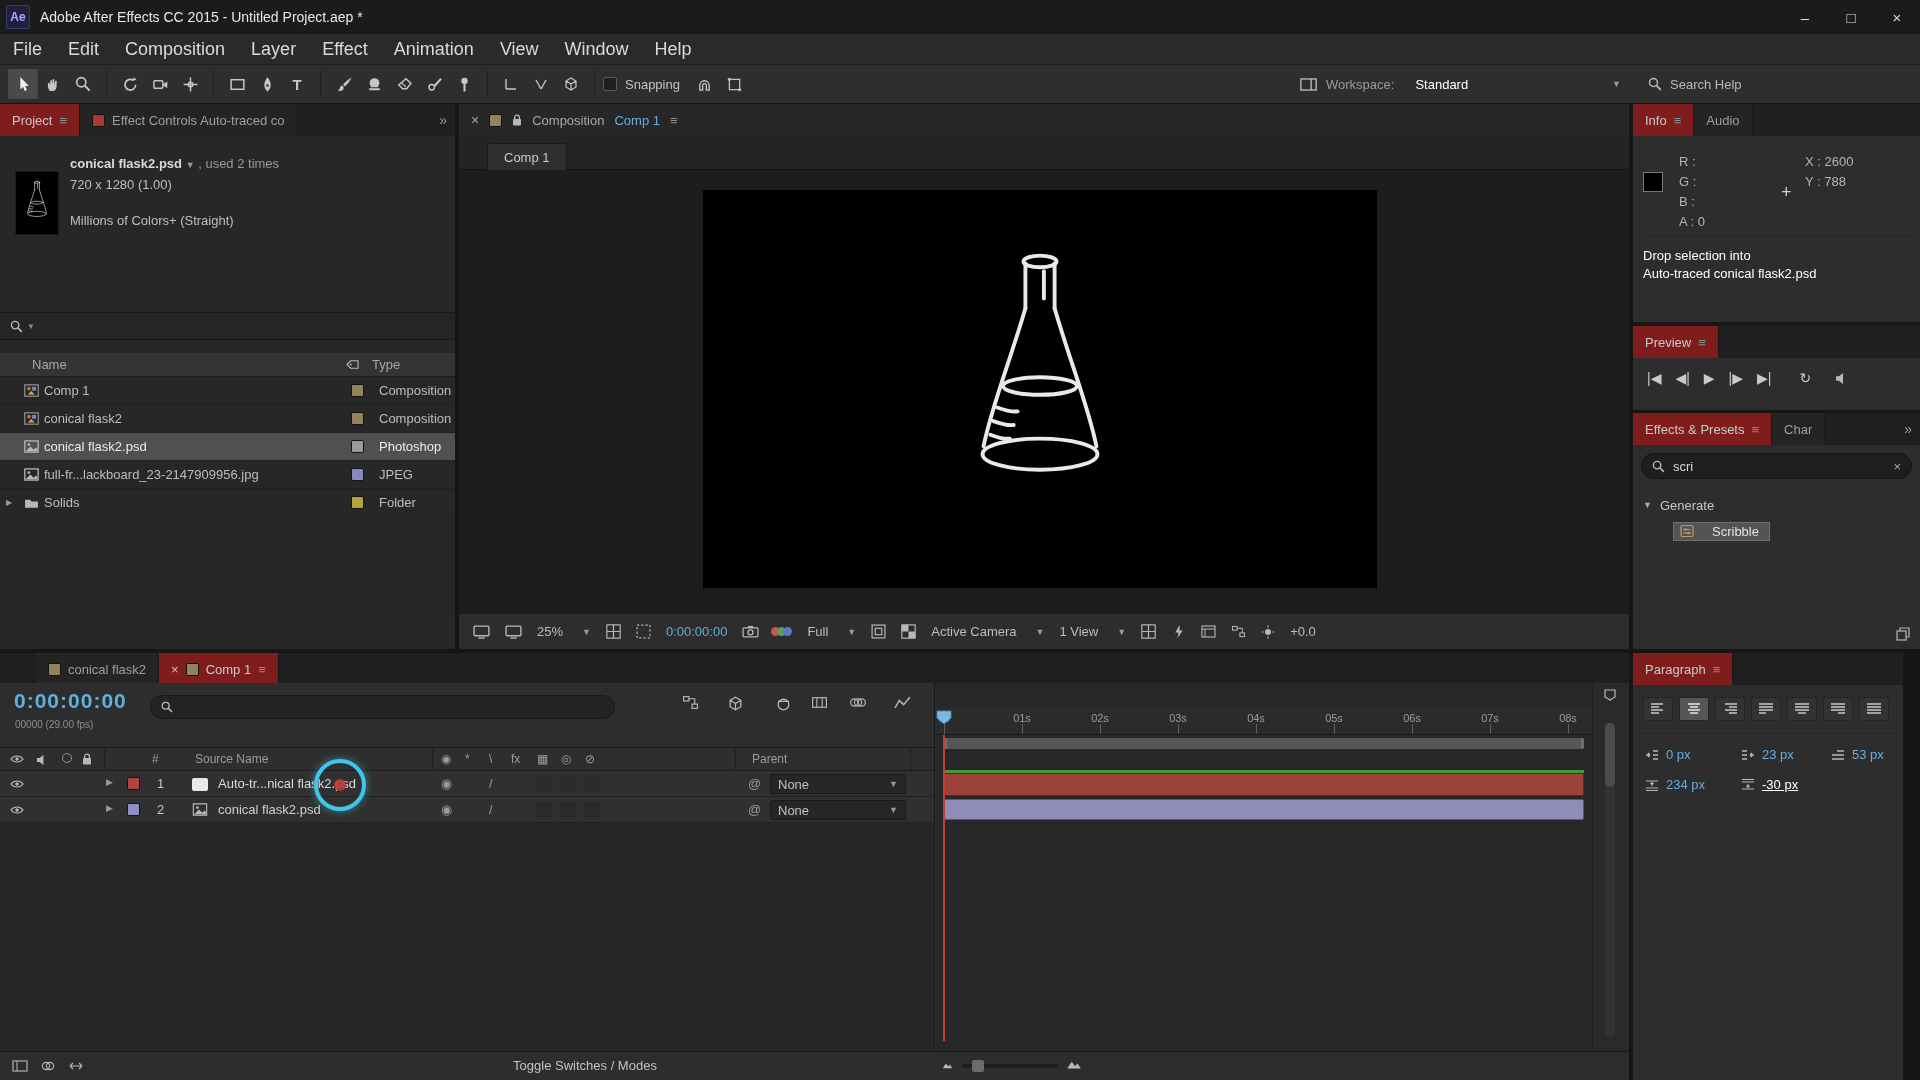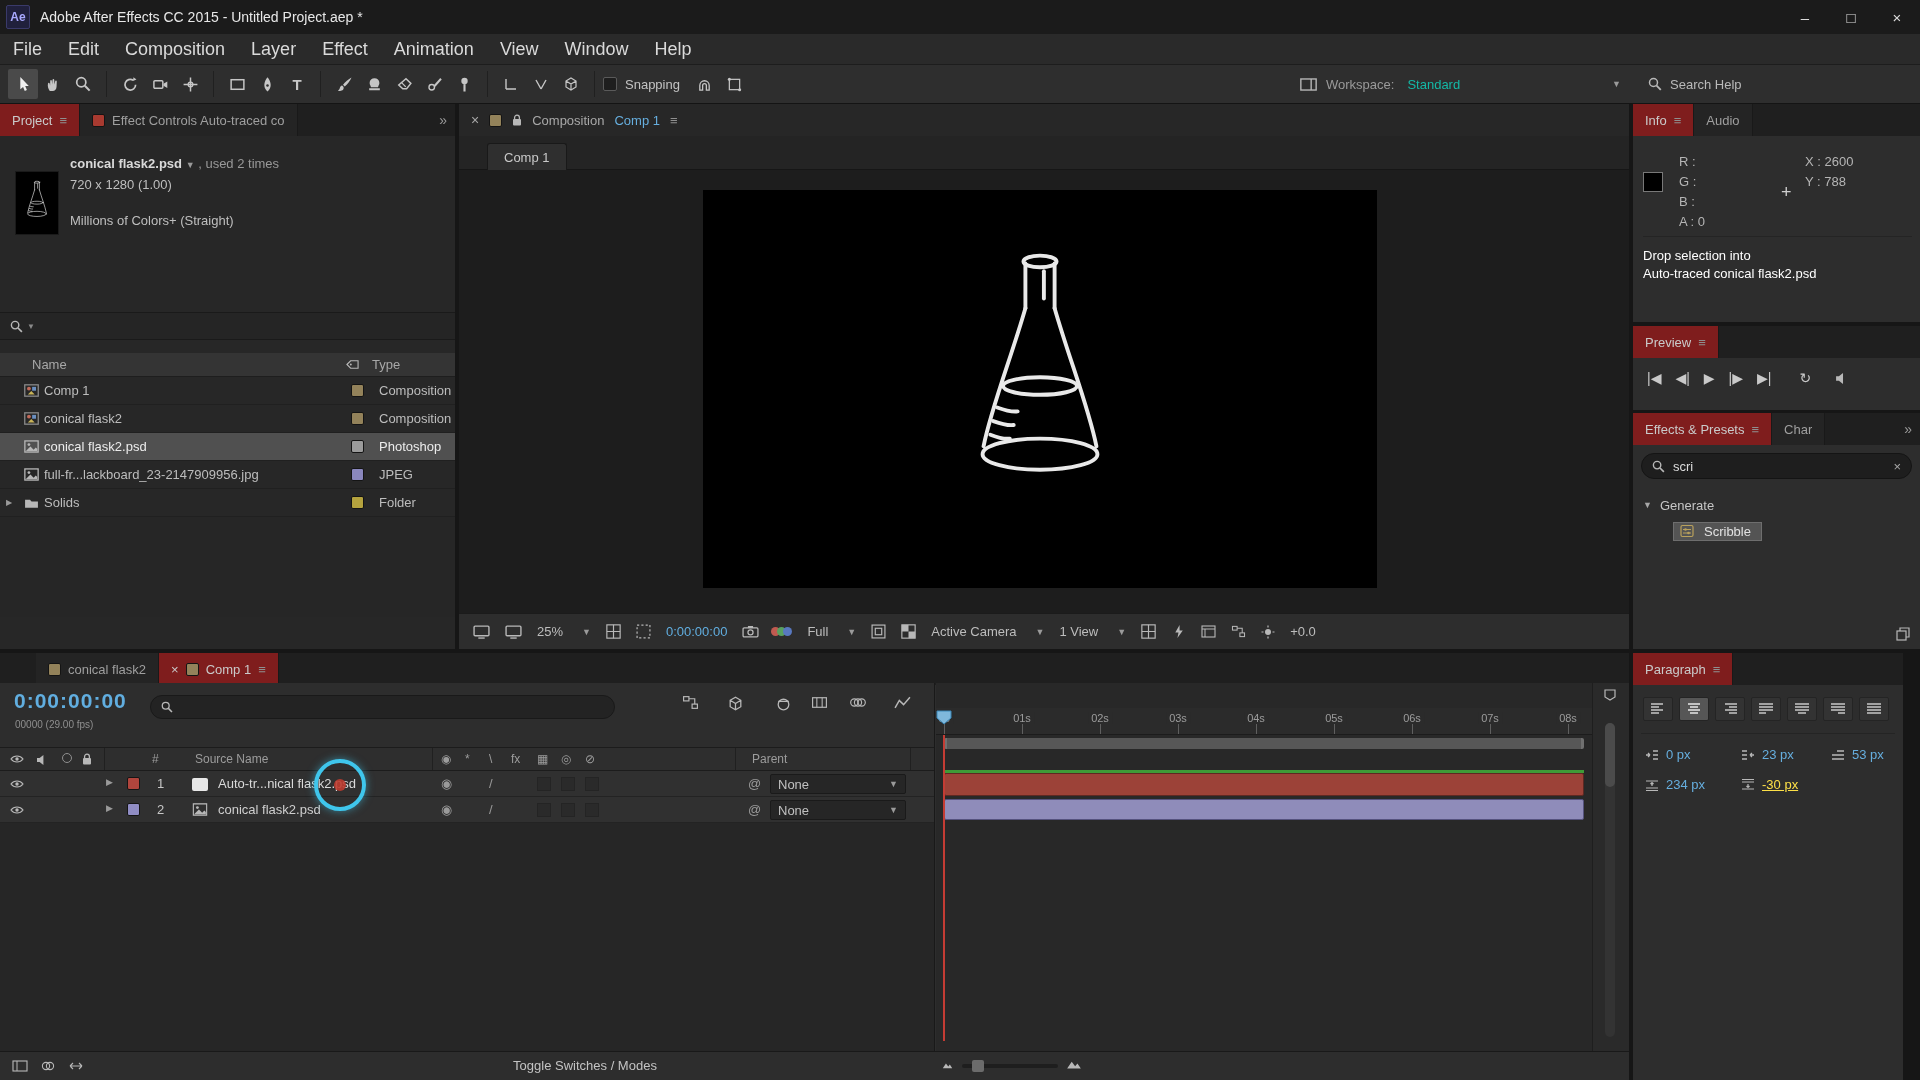--- a/index.html
+++ b/index.html
@@ -57,21 +57,21 @@
   .dd-arrow{font-size:9px;color:#9a9a9a;margin-left:4px}
   .rgb-dots{display:flex}
   .rgb-dots i{width:9px;height:9px;border-radius:50%;display:block;margin-left:-3px}
 
   
   .info-swatch{position:absolute;left:10px;top:36px;width:20px;height:20px;background:#000;border:1px solid #787878}
   .preview-controls{display:flex;align-items:center;gap:14px;padding:12px 14px;font-size:14px;color:#c9c9c9}
   .fx-search{position:absolute;left:8px;top:8px;right:8px;height:26px;background:#1e1e1e;border:1px solid #141414;border-radius:13px;display:flex;align-items:center;padding:0 10px;gap:8px}
   .fx-search input{background:transparent;border:none;outline:none;color:#dcdcdc;font-size:13px;width:180px;font-family:"Liberation Sans",sans-serif}
   .fx-row{position:absolute;left:0;right:0;height:24px;display:flex;align-items:center;gap:8px;color:#c6c6c6}
-  .fx-item-box{display:flex;align-items:center;gap:10px;background:#545454;border:1px solid #6e6e6e;padding:1px 10px 1px 6px}
+  .fx-item-box{display:flex;align-items:center;gap:18px;background:#545454;border:1px solid #6e6e6e;padding:1px 10px 1px 6px}
   .al-btn{width:30px;height:24px;display:flex;align-items:center;justify-content:center;border:1px solid #242424;background:#333;border-radius:2px}
   .al-btn.active{background:#565656}
   .pv-item{position:absolute;display:flex;align-items:center;gap:7px}
 
   
   .tl-left{position:absolute;left:0;top:30px;width:935px;bottom:29px;background:#262626;border-right:1px solid #191919}
   .tl-topbar{position:absolute;left:0;top:0;right:0;height:64px;background:#2d2d2d}
   .tl-search{position:absolute;left:150px;top:12px;width:465px;height:24px;background:#232323;border:1px solid #191919;border-radius:12px;display:flex;align-items:center;padding:0 10px;gap:6px}
   .tl-header{position:absolute;left:0;top:64px;right:0;height:24px;background:#2e2e2e;border-top:1px solid #1c1c1c;border-bottom:1px solid #1c1c1c;color:#9c9c9c;font-size:12px}
   .tl-row{position:absolute;left:0;right:0;height:26px;background:#303030;border-bottom:1px solid #232323;color:#c6c6c6}
@@ -320,21 +320,21 @@
       </span>
 
     <span class="abs" style="left:1300px;display:flex;align-items:center;gap:9px">
       <span class="ic">
           <svg width="17" height="13" viewBox="0 0 16 12">
             <rect x="0.8" y="0.8" width="14.4" height="10.4" fill="none" stroke="currentColor" stroke-width="1.3"></rect>
             <path d="M10.5 0.8 V11.2" stroke="currentColor" stroke-width="1.3"></path>
           </svg>
         </span>
       <span style="color:#9a9a9a">Workspace:</span>
-      <span style="color:#14b8a6;margin-left:4px">Standard</span>
+      <span style="color:#ffffff;margin-left:12px">Standard</span>
     </span>
     <span class="abs" style="left:1612px;font-size:9px;color:#9a9a9a">▼</span>
     <span class="abs" style="left:1648px;display:flex;align-items:center;gap:8px">
       <span class="ic">
           <svg width="14" height="14" viewBox="0 0 14 14">
             <use href="#sym-mag"></use>
           </svg>
         </span>
       <span style="color:#b9b9b9">Search Help</span>
     </span>
@@ -733,21 +733,21 @@
           </span>
         <span style="color: rgb(102, 174, 222);">234 px</span>
       </div>
       <div class="pv-item" style="left:108px;top:92px">
         <span class="ic">
             <svg width="14" height="12" viewBox="0 0 14 12">
               <path d="M1 0.5 H13 M1 3 H13 M1 10 H13" stroke="currentColor" stroke-width="1.2"></path>
               <path d="M7 5 V8.5 M7 8.5 L5.5 7 M7 8.5 L8.5 7" stroke="currentColor" stroke-width="1.2"></path>
             </svg>
           </span>
-        <span style="color: #fde047; text-decoration: underline;">-30 px</span>
+        <span style="color: #ffffff; text-decoration: underline;">-30 px</span>
       </div>
     </div>
   </div>
 
   <div class="panel" style="left:0;top:653px;width:1629px;height:427px">
     <div class="tabsbar" style="padding-left:36px">
       <div class="tab">
         <span class="chip" style="background-color: rgb(147, 130, 90);"></span>
         <span>conical flask2</span>
       </div>

